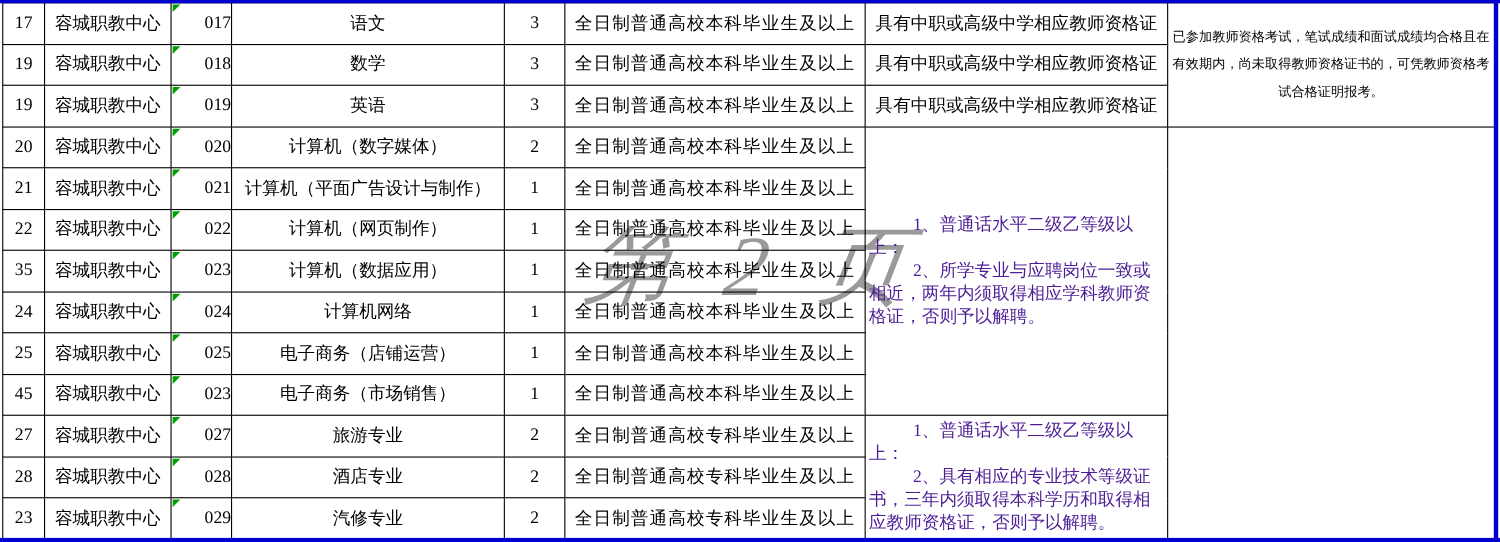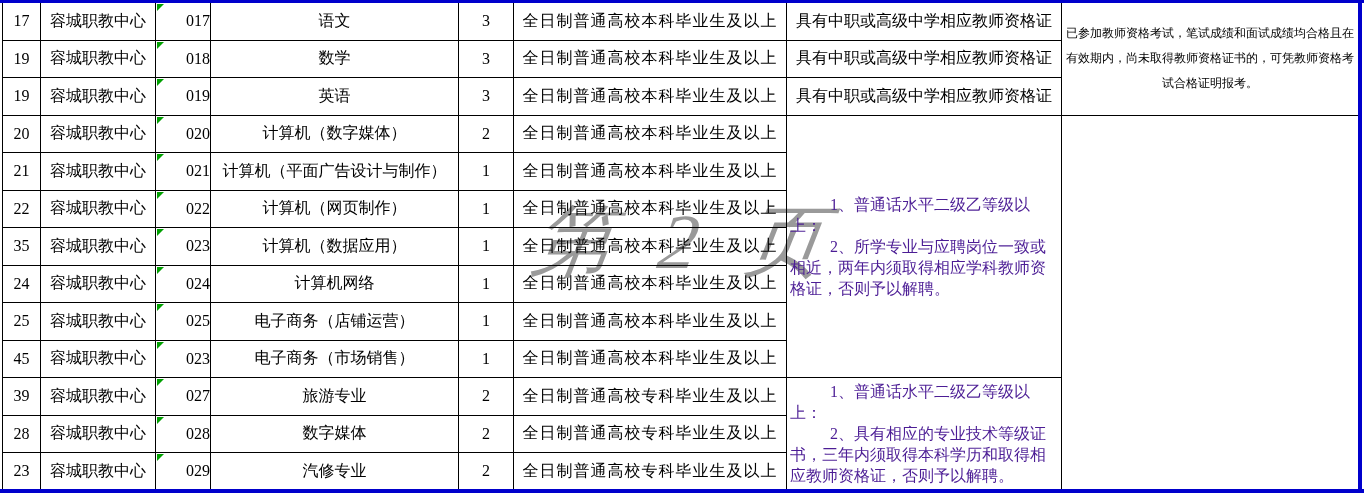--- a/index.html
+++ b/index.html
@@ -153,36 +153,36 @@
     </tr>
     <tr>
       <td>45</td>
       <td>容城职教中心</td>
       <td class="code-cell"><span class="tri"></span><span>023</span></td>
       <td>电子商务（市场销售）</td>
       <td>1</td>
       <td class="edu-cell">全日制普通高校本科毕业生及以上</td>
     </tr>
     <tr>
-      <td>39</td>
+      <td>27</td>
       <td>容城职教中心</td>
       <td class="code-cell"><span class="tri"></span><span>027</span></td>
       <td>旅游专业</td>
       <td>2</td>
       <td class="edu-cell">全日制普通高校专科毕业生及以上</td>
       <td class="red-cell" rowspan="3">
         <div class="item">1、普通话水平二级乙等级以上：</div>
         <div class="item">2、具有相应的专业技术等级证书，三年内须取得本科学历和取得相应教师资格证，否则予以解聘。</div>
       </td>
     </tr>
     <tr>
       <td>28</td>
       <td>容城职教中心</td>
       <td class="code-cell"><span class="tri"></span><span>028</span></td>
-      <td>数字媒体</td>
+      <td>酒店专业</td>
       <td>2</td>
       <td class="edu-cell">全日制普通高校专科毕业生及以上</td>
     </tr>
     <tr>
       <td>23</td>
       <td>容城职教中心</td>
       <td class="code-cell"><span class="tri"></span><span>029</span></td>
       <td>汽修专业</td>
       <td>2</td>
       <td class="edu-cell">全日制普通高校专科毕业生及以上</td>

